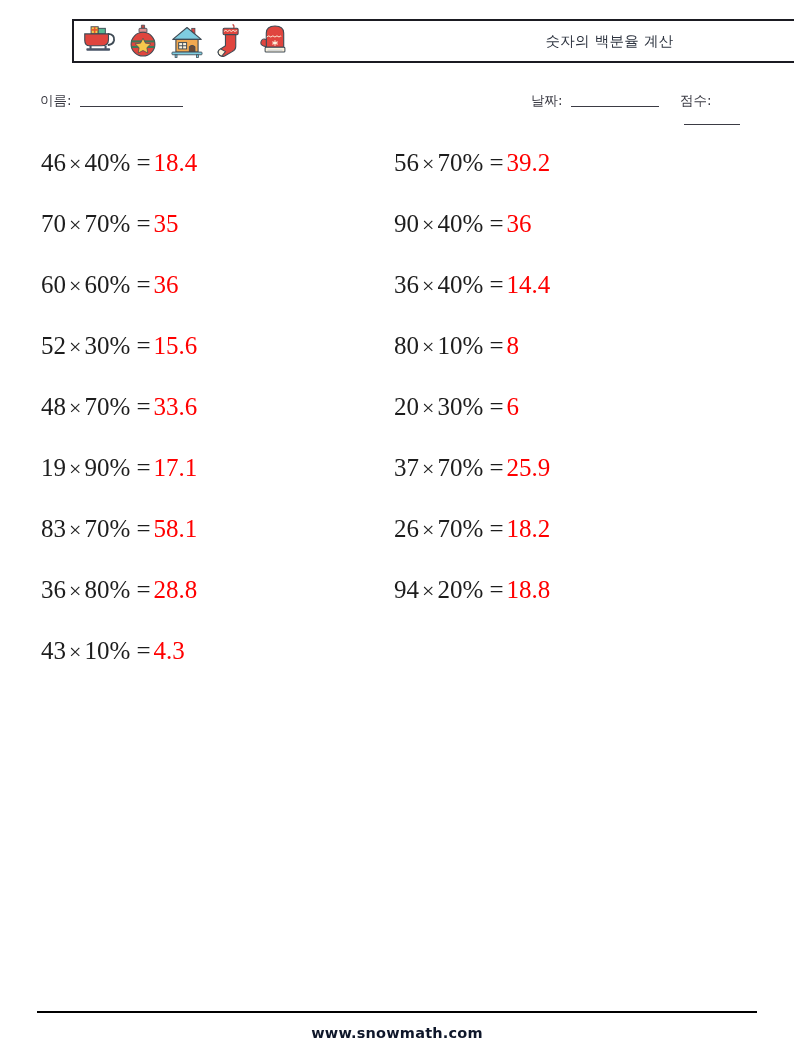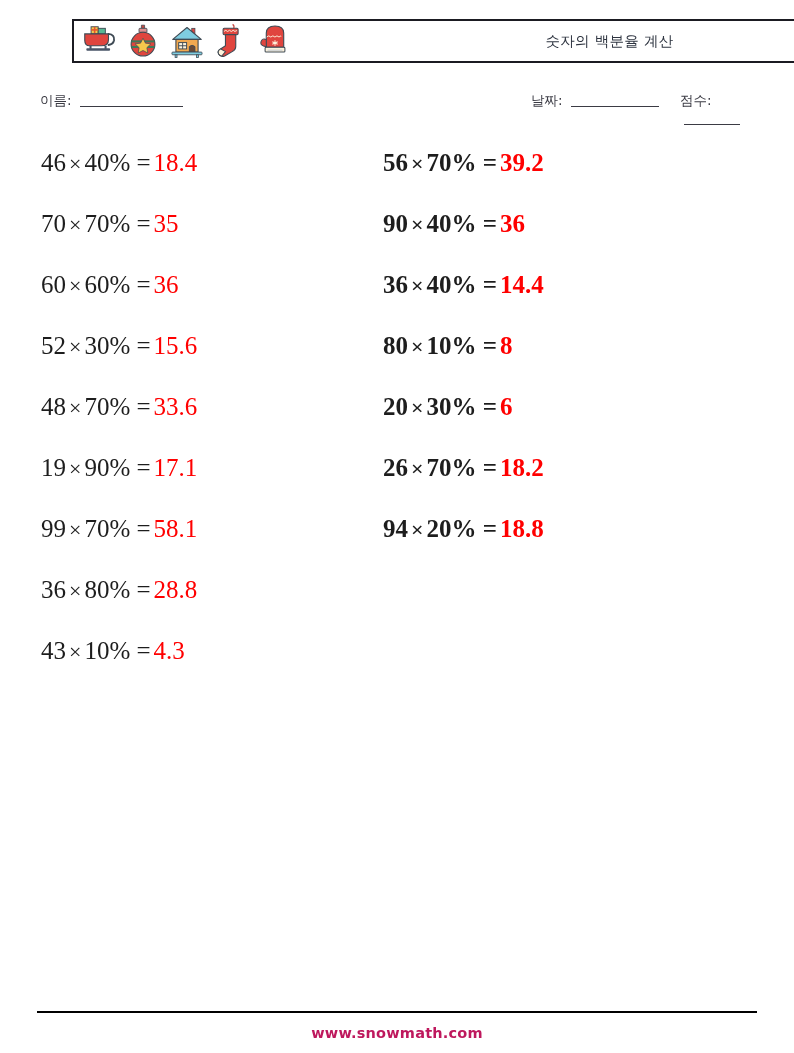--- a/index.html
+++ b/index.html
@@ -88,21 +88,21 @@
     position: absolute;
     left: 0;
     top: 147px;
     width: 794px;
   }
   .col {
     position: absolute;
     top: 0;
   }
   .col-left  { left: 41px;  width: 330px; }
-  .col-right { left: 383px; width: 330px; font-weight: bold; }
+  .col-right { left: 394px; width: 330px; }
 
   .prob-row {
     height: 61px;
     line-height: 32px;
     font-size: 25px;
     color: #1d1d1d;
     white-space: nowrap;
     font-family: "Liberation Serif", "DejaVu Serif", serif;
   }
   .prob-row .times {
@@ -125,21 +125,21 @@
   }
   .footer-text {
     position: absolute;
     left: 0;
     top: 1025px;
     width: 794px;
     text-align: center;
     font-family: "DejaVu Sans", "Liberation Sans", sans-serif;
     font-size: 14.5px;
     font-weight: bold;
-    color: #be185d;
+    color: #0f172a;
     letter-spacing: 0.2px;
   }
 </style>
 </head>
 <body>
 
 <div class="header-box">
 
   <div class="header-icons">
 
@@ -214,29 +214,30 @@
 </div>
 
 <div class="problems">
   <div class="col col-left" id="col-left">
       <div class="prob-row"><span>46</span><span class="times">×</span><span>40</span><span>%</span> <span>=</span><span class="answer">18.4</span></div>
       <div class="prob-row"><span>70</span><span class="times">×</span><span>70</span><span>%</span> <span>=</span><span class="answer">35</span></div>
       <div class="prob-row"><span>60</span><span class="times">×</span><span>60</span><span>%</span> <span>=</span><span class="answer">36</span></div>
       <div class="prob-row"><span>52</span><span class="times">×</span><span>30</span><span>%</span> <span>=</span><span class="answer">15.6</span></div>
       <div class="prob-row"><span>48</span><span class="times">×</span><span>70</span><span>%</span> <span>=</span><span class="answer">33.6</span></div>
       <div class="prob-row"><span>19</span><span class="times">×</span><span>90</span><span>%</span> <span>=</span><span class="answer">17.1</span></div>
-      <div class="prob-row"><span>99</span><span class="times">×</span><span>70</span><span>%</span> <span>=</span><span class="answer">58.1</span></div>
+      <div class="prob-row"><span>83</span><span class="times">×</span><span>70</span><span>%</span> <span>=</span><span class="answer">58.1</span></div>
       <div class="prob-row"><span>36</span><span class="times">×</span><span>80</span><span>%</span> <span>=</span><span class="answer">28.8</span></div>
       <div class="prob-row"><span>43</span><span class="times">×</span><span>10</span><span>%</span> <span>=</span><span class="answer">4.3</span></div>
     </div>
   <div class="col col-right" id="col-right">
       <div class="prob-row"><span>56</span><span class="times">×</span><span>70</span><span>%</span> <span>=</span><span class="answer">39.2</span></div>
       <div class="prob-row"><span>90</span><span class="times">×</span><span>40</span><span>%</span> <span>=</span><span class="answer">36</span></div>
       <div class="prob-row"><span>36</span><span class="times">×</span><span>40</span><span>%</span> <span>=</span><span class="answer">14.4</span></div>
       <div class="prob-row"><span>80</span><span class="times">×</span><span>10</span><span>%</span> <span>=</span><span class="answer">8</span></div>
       <div class="prob-row"><span>20</span><span class="times">×</span><span>30</span><span>%</span> <span>=</span><span class="answer">6</span></div>
+      <div class="prob-row"><span>37</span><span class="times">×</span><span>70</span><span>%</span> <span>=</span><span class="answer">25.9</span></div>
       <div class="prob-row"><span>26</span><span class="times">×</span><span>70</span><span>%</span> <span>=</span><span class="answer">18.2</span></div>
       <div class="prob-row"><span>94</span><span class="times">×</span><span>20</span><span>%</span> <span>=</span><span class="answer">18.8</span></div>
     </div>
 </div>
 
 <div class="footer-rule"></div>
 <div class="footer-text">www.snowmath.com</div>
 
 </body></html>

